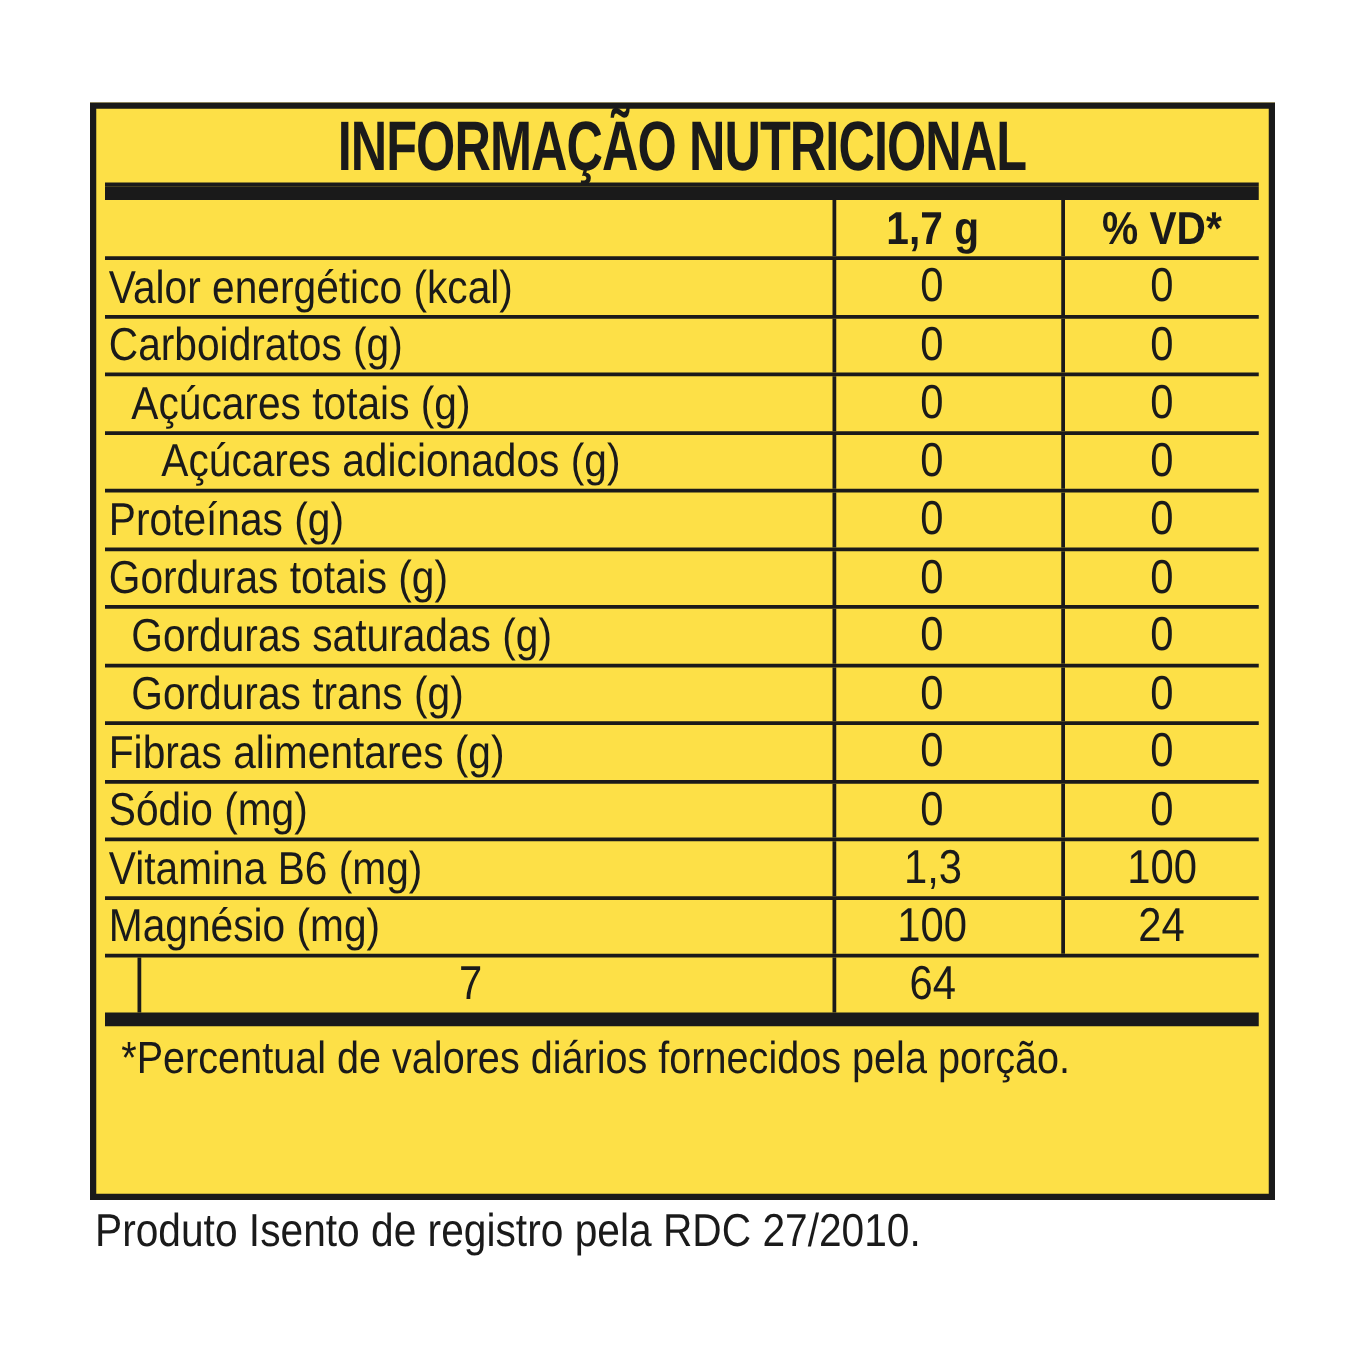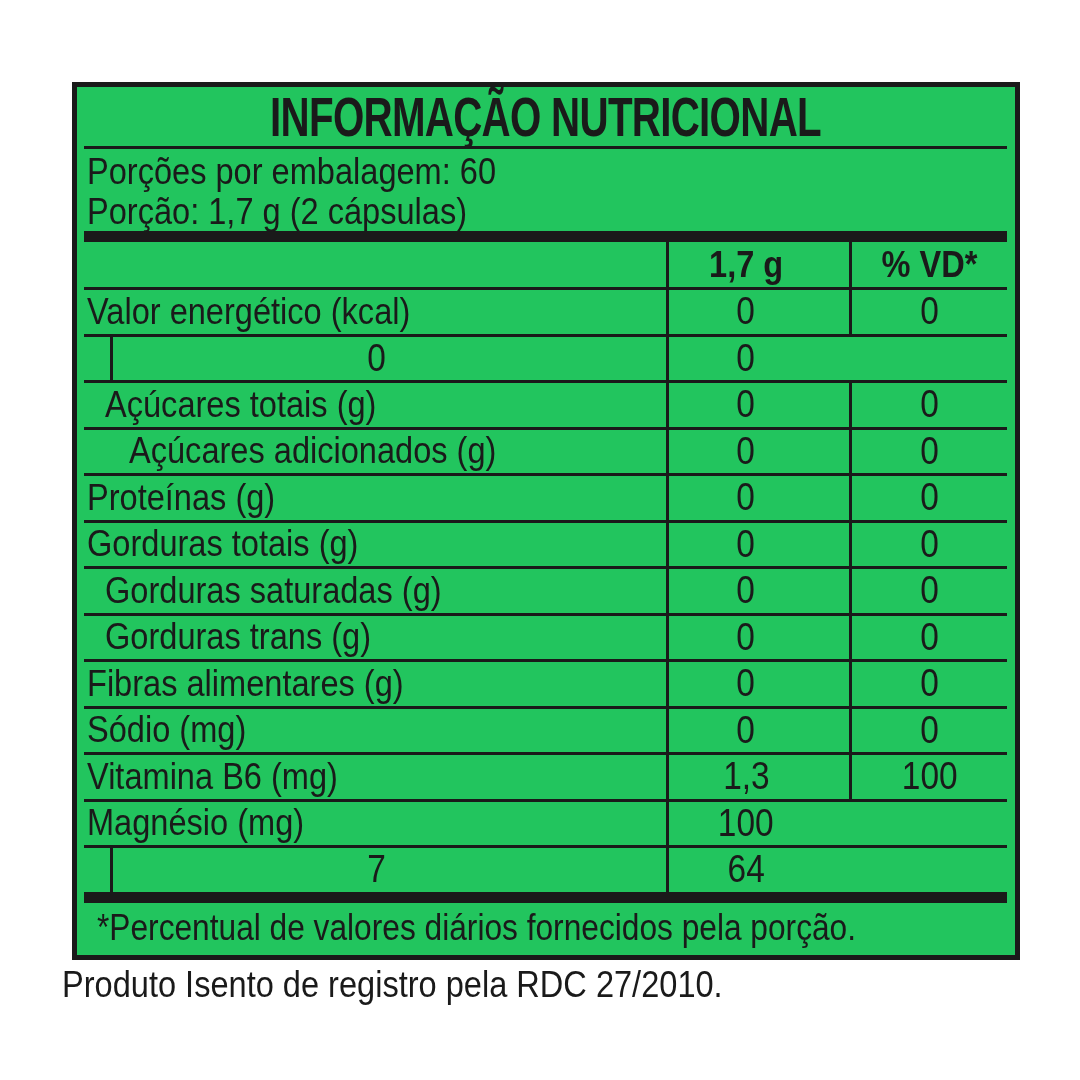--- a/index.html
+++ b/index.html
@@ -1,21 +1,21 @@
 <!DOCTYPE html>
 <html><head>
 <meta charset="utf-8">
 <style>
   * { margin:0; padding:0; box-sizing:border-box; }
   html,body { width:1080px; height:1080px; background:#ffffff;
     font-family:"Liberation Sans", sans-serif; color:#1a1a1a; overflow:hidden; }
 
   .label-box {
     position:absolute; left:72px; top:82px; width:948px; height:878px;
-    border:5px solid #1a1a1a; background:#22c55e;
+    border:5px solid #1a1a1a; background:#fde047;
   }
 
   
   .cx { display:inline-block; transform:scaleX(0.88); transform-origin:0 50%; white-space:nowrap; }
   .cx-c { display:inline-block; transform:scaleX(0.88); transform-origin:50% 50%; white-space:nowrap; }
 
   .title-row { height:59px; display:flex; align-items:center; justify-content:center; }
   .title-row .t {
     display:inline-block; font-weight:bold; font-size:56px; letter-spacing:-1px;
     transform:scaleX(0.72); transform-origin:50% 50%; white-space:nowrap;
@@ -36,37 +36,33 @@
   .cell-label.indent-2 { padding-left:45px; }
   .cell-qty, .cell-vd {
     border-left:3px solid #1a1a1a;
     display:flex; align-items:center; justify-content:center; font-size:38px;margin-left:26px;
   }
   .header-row .cell-qty, .header-row .cell-vd { font-weight:bold; font-size:37px; border-left:3px solid #1a1a1a; }
   .header-row .cell-label { border:none; }
 
   .footnote { height:50px; display:flex; align-items:center; padding-left:20px; font-size:36px; }
 
-  .regulatory { position:absolute; left:62px; top:963px; font-size:37px; line-height:44px; }
+  .regulatory { position:absolute; left:76px; top:963px; font-size:37px; line-height:44px; }
 </style>
 </head>
 <body>
 
 <div class="label-box">
 
   <div class="title-row">
     <span class="t">INFORMAÇÃO NUTRICIONAL</span>
   </div>
 
   <div class="rule"></div>
 
-  <div class="serving">
-    <div><span class="cx">Porções por embalagem: 60</span></div>
-    <div><span class="cx">Porção: 1,7 g (2 cápsulas)</span></div>
-  </div>
 
   <div class="bar"></div>
 
   <div class="ntable">
 
     <div class="grid-row header-row">
       <div class="cell-label"></div>
       <div class="cell-qty">
           <span class="cx-c">1,7 g</span>
         </div>
@@ -81,20 +77,23 @@
         </div>
       <div class="cell-qty">
           <span class="cx-c">0</span>
         </div>
       <div class="cell-vd">
           <span class="cx-c">0</span>
         </div>
     </div>
 
     <div class="grid-row data-row">
+      <div class="cell-label">
+          <span class="cx">Carboidratos (g)</span>
+        </div>
       <div class="cell-qty">
           <span class="cx-c">0</span>
         </div>
       <div class="cell-vd">
           <span class="cx-c">0</span>
         </div>
     </div>
 
     <div class="grid-row data-row">
       <div class="cell-label indent-1">
@@ -203,20 +202,23 @@
           <span class="cx-c">100</span>
         </div>
     </div>
 
     <div class="grid-row data-row">
       <div class="cell-label">
           <span class="cx">Magnésio (mg)</span>
         </div>
       <div class="cell-qty">
           <span class="cx-c">100</span>
+        </div>
+      <div class="cell-vd">
+          <span class="cx-c">24</span>
         </div>
     </div>
 
     <div class="grid-row data-row">
       <div class="cell-qty">
           <span class="cx-c">7</span>
         </div>
       <div class="cell-vd">
           <span class="cx-c">64</span>
         </div>

